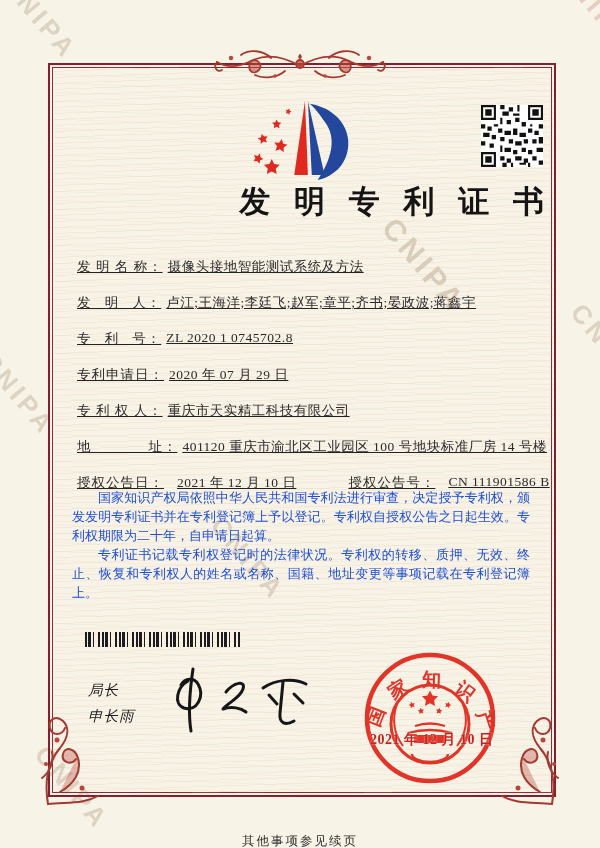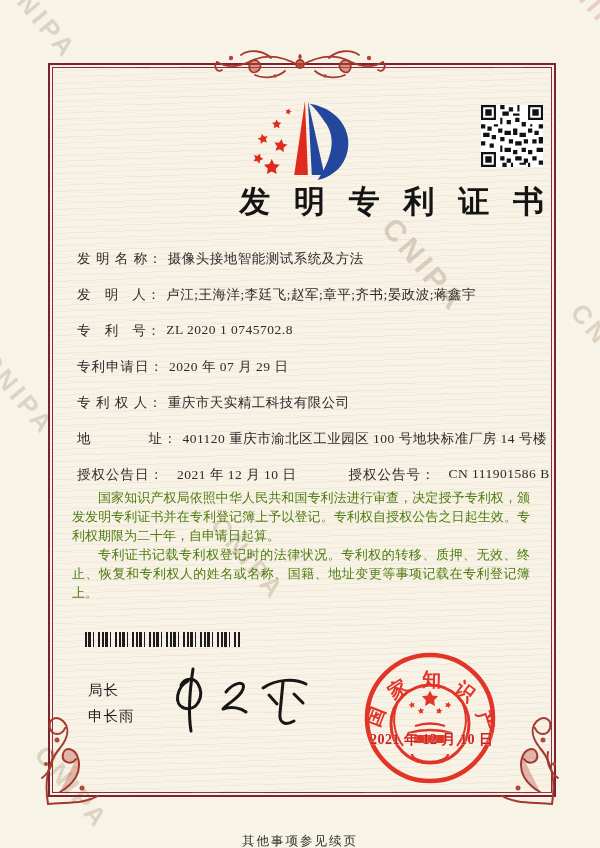--- a/index.html
+++ b/index.html
@@ -39,41 +39,41 @@
   .orn-br{left:476px; top:700px; transform:scaleX(-1);}
   
   .content{position:absolute; inset:0; z-index:3;}
   .cert-no{position:absolute; left:77px; top:97px; font-size:13.5px; letter-spacing:2px; color:#3a3a3a;}
   .logo{position:absolute; left:250px; top:96px;}
   .qr{position:absolute; left:481px; top:105px;}
   .title{
     position:absolute; left:48px; top:181px; width:504px; text-align:right;
     font-size:31px; font-weight:bold; letter-spacing:8px; color:#141414; white-space:nowrap;
   }
-  .fields{position:absolute; left:77px; top:250px; width:450px;}
+  .fields{position:absolute; left:77px; top:258px; width:450px;text-decoration:underline;}
   .frow{display:flex; align-items:flex-start; height:36px; font-size:13.5px; color:#2b2b2b;}
   .flabel{white-space:pre; letter-spacing:1px; flex:none;}
   .fvalue{letter-spacing:0.5px; padding-left:5px; white-space:nowrap;}
   .fpair{display:flex;gap:8px;}
   .fpair + .fpair{margin-left:52px;}
   .paras{
     position:absolute; left:72px; top:488px; width:458px;
-    font-size:13px; line-height:19px; text-align:justify; color:#4d7c0f;
+    font-size:13px; line-height:19px; text-align:justify; color:#1d4ed8;
   }
   .paras p{margin:0; text-indent:2em;}
   .barcode{
     position:absolute; left:85px; top:632px; width:156px; height:15px;
     background:
       repeating-linear-gradient(90deg,#1d1d1d 0 2px, transparent 2px 3px,
         #1d1d1d 3px 6px, transparent 6px 8px,
         #1d1d1d 8px 9px, transparent 9px 13px,
         #1d1d1d 13px 15px, transparent 15px 17px);
   }
   .officer{position:absolute; left:88px; top:681px; font-size:14.5px; color:#1d1d1d;}
-  .officer div{margin-bottom:7px; letter-spacing:1px;}
+  .officer div{margin-bottom:7px; letter-spacing:1px;font-style:italic;}
   .signature{position:absolute; left:160px; top:665px;}
   .seal{position:absolute; left:362px; top:650px;}
   .seal-date{
     position:absolute; left:370px; top:731px; width:110px; text-align:center;
     font-size:14px; font-weight:bold; color:#c9231f; letter-spacing:0.5px; white-space:nowrap;
     text-shadow:0 0 2px rgba(250,244,232,0.8);
   }
   .page-info{
     position:absolute; left:48px; top:772px; width:504px; text-align:center;
     font-size:11.5px; letter-spacing:1px; color:#333;

